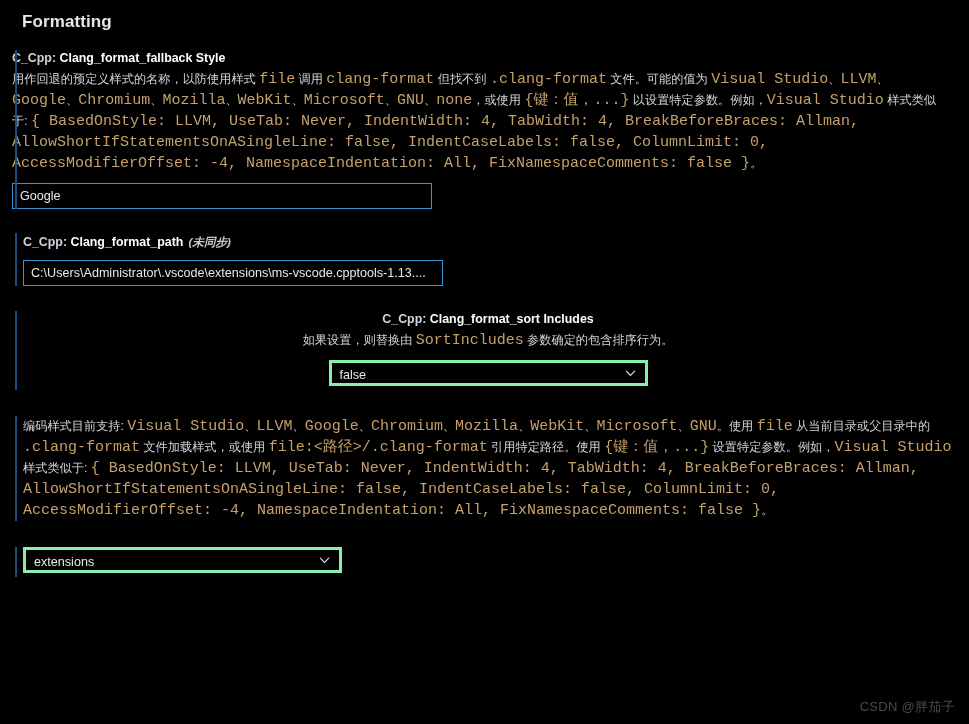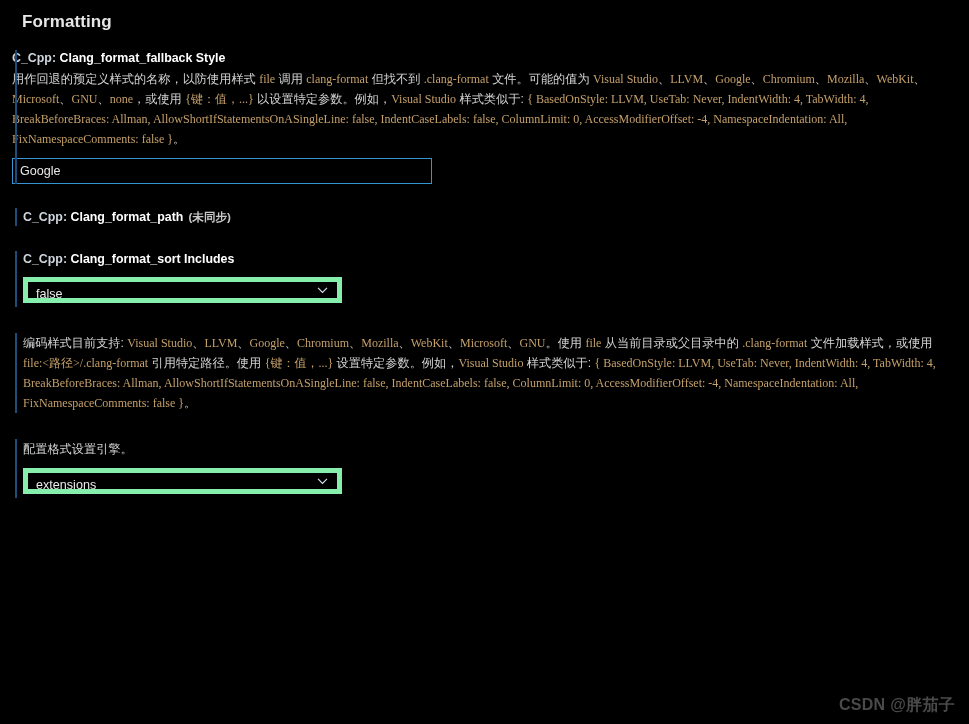--- a/index.html
+++ b/index.html
@@ -63,35 +63,36 @@
     white-space: nowrap;
   }
   .setting-title .prefix {
     color: #cfd6de;
   }
   .setting-title .name {
     color: #ffffff;
   }
   .setting-title .modified {
     color: #c8c8c8;
+    font-style: italic;
     font-weight: bold;
     font-size: 11.6px;
     margin-left: 5px;
   }
 
   .setting-desc {
     font-size: 12.2px;
     line-height: 20px;
     color: #d4d4d4;
     max-width: 930px;
     word-break: break-word;
   }
   .setting-desc code {
-    font-family: Liberation Serif, serif;
-    font-size: 12px;
+    font-family: Liberation Mono, monospace;
+    font-size: 15px;
     color: #c5a06a;
     background: transparent;
     letter-spacing: 0px;
   }
 
   .control-wrap {
     margin-top: 9px;
     margin-bottom: 4px;
   }
 
@@ -110,21 +111,21 @@
   }
   .text-input.wide { width: 420px; }
 
   .select-box {
     position: relative;
     display: inline-block;
     box-sizing: border-box;
     width: 319px;
     height: 26px;
     background: #000000;
-    border: 5px solid #86efac;
+    border: 3px solid #86efac;
   }
   .select-box .select-value {
     position: absolute;
     left: 8px;
     top: 0;
     line-height: 24px;
     font-size: 12.6px;
     color: #e9e9e9;
     white-space: nowrap;
   }
@@ -136,65 +137,67 @@
     width: 13px;
     height: 13px;
     pointer-events: none;
   }
   .select-box .chev svg { display: block; }
 
   .watermark {
     position: absolute;
     right: 14px;
     bottom: 8px;
-    font-size: 16px;
+    font-size: 13px;
     color: #4a4a4a;
     font-family: "Liberation Sans", sans-serif;
     letter-spacing: 0.3px;
-    font-weight: bold;
   }
 
   
   #row-0 { margin-top: 18px; padding-left: 12px; }
   #row-1 { margin-top: 24px; }
-  #row-2 { margin-top: 25px; }
+  #row-2 { margin-top: 25px; text-align: center; }
   #row-3 { margin-top: 26px; }
   #row-4 { margin-top: 26px; }
 </style>
 </head>
 <body>
 
 <div class="settings-root">
 
   <div class="page-title">Formatting</div>
 
   <ul class="settings-list" id="settings-list">
       <li class="setting-row" id="row-0">
         <div class="setting-title"><span class="prefix">C_Cpp: </span><span class="name">Clang_format_fallback Style</span></div>
         <div class="setting-desc">用作回退的预定义样式的名称，以防使用样式 <code>file</code> 调用 <code>clang-format</code> 但找不到 <code>.clang-format</code> 文件。可能的值为 <code>Visual Studio</code>、<code>LLVM</code>、<code>Google</code>、<code>Chromium</code>、<code>Mozilla</code>、<code>WebKit</code>、<code>Microsoft</code>、<code>GNU</code>、<code>none</code>，或使用 <code>{键：值，...}</code> 以设置特定参数。例如，<code>Visual Studio</code> 样式类似于: <code>{ BasedOnStyle: LLVM, UseTab: Never, IndentWidth: 4, TabWidth: 4, BreakBeforeBraces: Allman, AllowShortIfStatementsOnASingleLine: false, IndentCaseLabels: false, ColumnLimit: 0, AccessModifierOffset: -4, NamespaceIndentation: All, FixNamespaceComments: false }</code>。</div>
         <div class="control-wrap">
           <input class="text-input wide" type="text" spellcheck="false" value="Google" style="">
         </div>
       </li>
       <li class="setting-row" id="row-1">
         <div class="setting-title"><span class="prefix">C_Cpp: </span><span class="name">Clang_format_path</span><span class="modified">(未同步)</span></div>
+        <div class="control-wrap">
+          <input class="text-input wide" type="text" spellcheck="false" value="C:\Users\Administrator\.vscode\extensions\ms-vscode.cpptools-1.13...." style="">
+        </div>
       </li>
       <li class="setting-row" id="row-2">
         <div class="setting-title"><span class="prefix">C_Cpp: </span><span class="name">Clang_format_sort Includes</span></div>
+        <div class="setting-desc">如果设置，则替换由 <code>SortIncludes</code> 参数确定的包含排序行为。</div>
         <div class="control-wrap"><div class="select-box"><span class="select-value">false</span><span class="chev">
               <svg viewBox="0 0 16 16" width="13" height="13" aria-hidden="true">
                 <path d="M2.5 5.5 L8 11 L13.5 5.5" fill="none" stroke="#d6e6f5" stroke-width="1.4"></path>
               </svg>
             </span></div></div>
       </li>
       <li class="setting-row" id="row-3">
         <div class="setting-desc">编码样式目前支持: <code>Visual Studio</code>、<code>LLVM</code>、<code>Google</code>、<code>Chromium</code>、<code>Mozilla</code>、<code>WebKit</code>、<code>Microsoft</code>、<code>GNU</code>。使用 <code>file</code> 从当前目录或父目录中的 <code>.clang-format</code> 文件加载样式，或使用 <code>file:&lt;路径&gt;/.clang-format</code> 引用特定路径。使用 <code>{键：值，...}</code> 设置特定参数。例如，<code>Visual Studio</code> 样式类似于: <code>{ BasedOnStyle: LLVM, UseTab: Never, IndentWidth: 4, TabWidth: 4, BreakBeforeBraces: Allman, AllowShortIfStatementsOnASingleLine: false, IndentCaseLabels: false, ColumnLimit: 0, AccessModifierOffset: -4, NamespaceIndentation: All, FixNamespaceComments: false }</code>。</div>
       </li>
       <li class="setting-row" id="row-4">
-        <div class="setting-desc">配置格式设置引擎。</div>
         <div class="control-wrap"><div class="select-box"><span class="select-value">extensions</span><span class="chev">
               <svg viewBox="0 0 16 16" width="13" height="13" aria-hidden="true">
                 <path d="M2.5 5.5 L8 11 L13.5 5.5" fill="none" stroke="#d6e6f5" stroke-width="1.4"></path>
               </svg>
             </span></div></div>
       </li>
     </ul>
 
   <div class="watermark">CSDN @胖茄子</div>
 </div>

